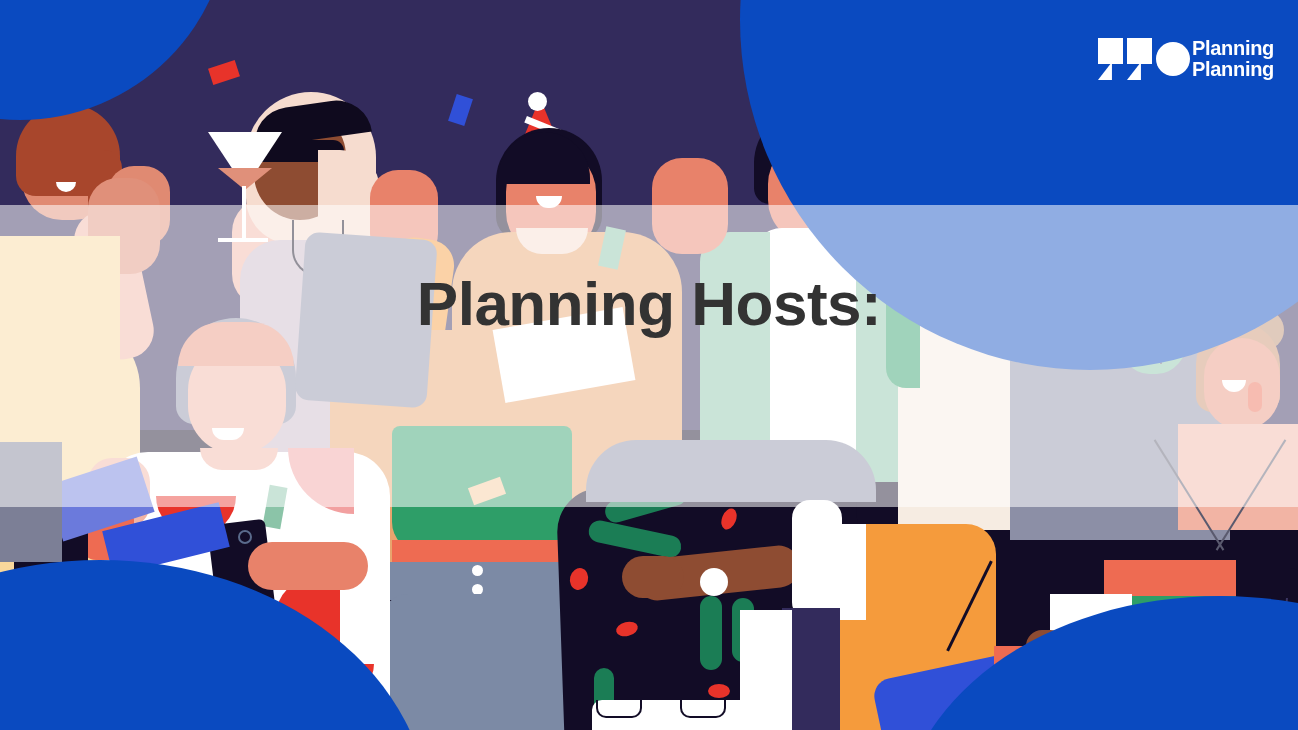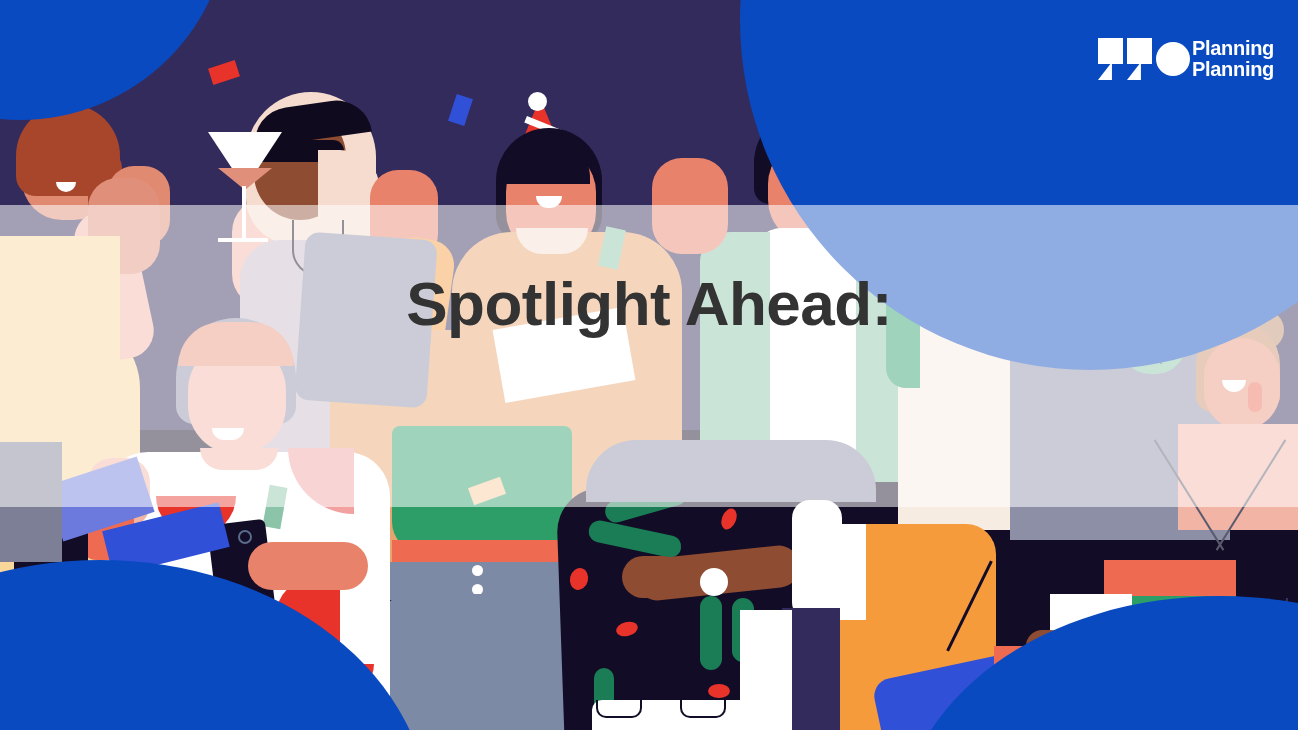--- a/index.html
+++ b/index.html
@@ -245,21 +245,21 @@
   </div>
 
   <div class="circ circ-tl" style="z-index:30;"></div>
   <div class="circ circ-tr" style="z-index:30;"></div>
   <div class="circ circ-bl" style="z-index:45;"></div>
   <div class="circ circ-br" style="z-index:45;"></div>
 
   <div class="band"></div>
 
   <div class="title-wrap">
-    <div class="title-l1">Spotlight Ahead:</div>
+    <div class="title-l1">Planning Hosts:</div>
   </div>
 
   <div class="logo">
     <div class="logo-mark">
       <div class="q q1">
         <span class="bar"></span>
           <span class="tail"></span>
       </div>
       <div class="q q2">
         <span class="bar"></span>

